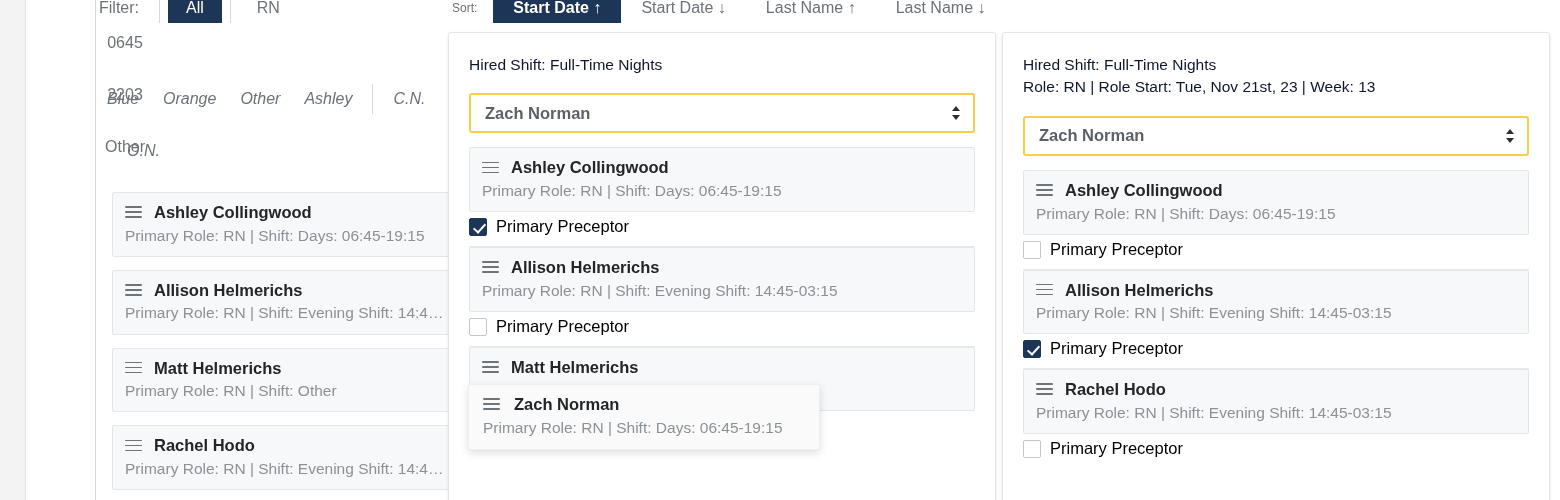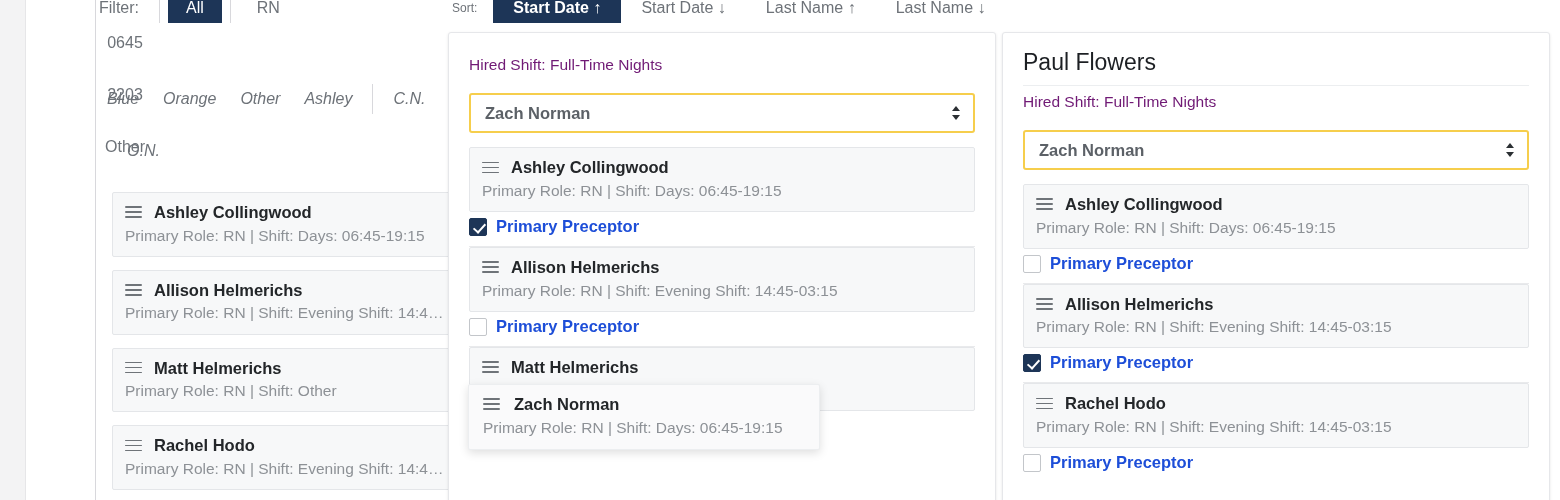--- a/index.html
+++ b/index.html
@@ -196,21 +196,21 @@
   .card-title {
     font-size: 23px;
     color: #1c1f23;
     font-weight: normal;
     line-height: 1.2;
     padding-bottom: 8px;
     border-bottom: 1px solid #eceef0;
   }
   .card-meta {
     font-size: 15.5px;
-    color: #701a75;
+    color: #0f172a;
     line-height: 1.45;
     margin-top: 5px;
   }
 
   
   .select-wrap {
     position: relative;
     margin-top: 17px;
     height: 40px;
   }
@@ -305,23 +305,22 @@
     content: "";
     position: absolute;
     left: 5.5px; top: 2px;
     width: 5px; height: 10px;
     border: solid #ffffff;
     border-width: 0 2.2px 2.2px 0;
     transform: rotate(42deg);
   }
   .preceptor-label {
     font-size: 16.5px;
-    color: #1d4ed8;
+    color: #000000;
     line-height: 1.2;
-    font-weight: bold;
   }
 
   
   .drag-ghost {
     position: absolute;
     left: 468px;
     top: 384px;
     width: 352px;
     background: #fafafb;
     border: 1px solid #eceef0;
@@ -493,23 +492,23 @@
               <span class="cbox checked"></span>
               <span class="preceptor-label">Primary Preceptor</span>
             </div>
           </div>
         </div>
     </div>
   </div>
 
   <div class="card" id="card-paul">
     <div class="card-inner">
-      <div class="card-title">Paul Flowers</div>
       <div class="card-meta">
         <div>Hired Shift: Full-Time Nights</div>
+        <div>Role: RN | Role Start: Tue, Nov 21st, 23 | Week: 13</div>
       </div>
 
       <div class="select-wrap">
         <div class="select-box">
           <span>Zach Norman</span>
         </div>
         <span class="select-arrows">
           <b></b>
             <b></b>
         </span>

